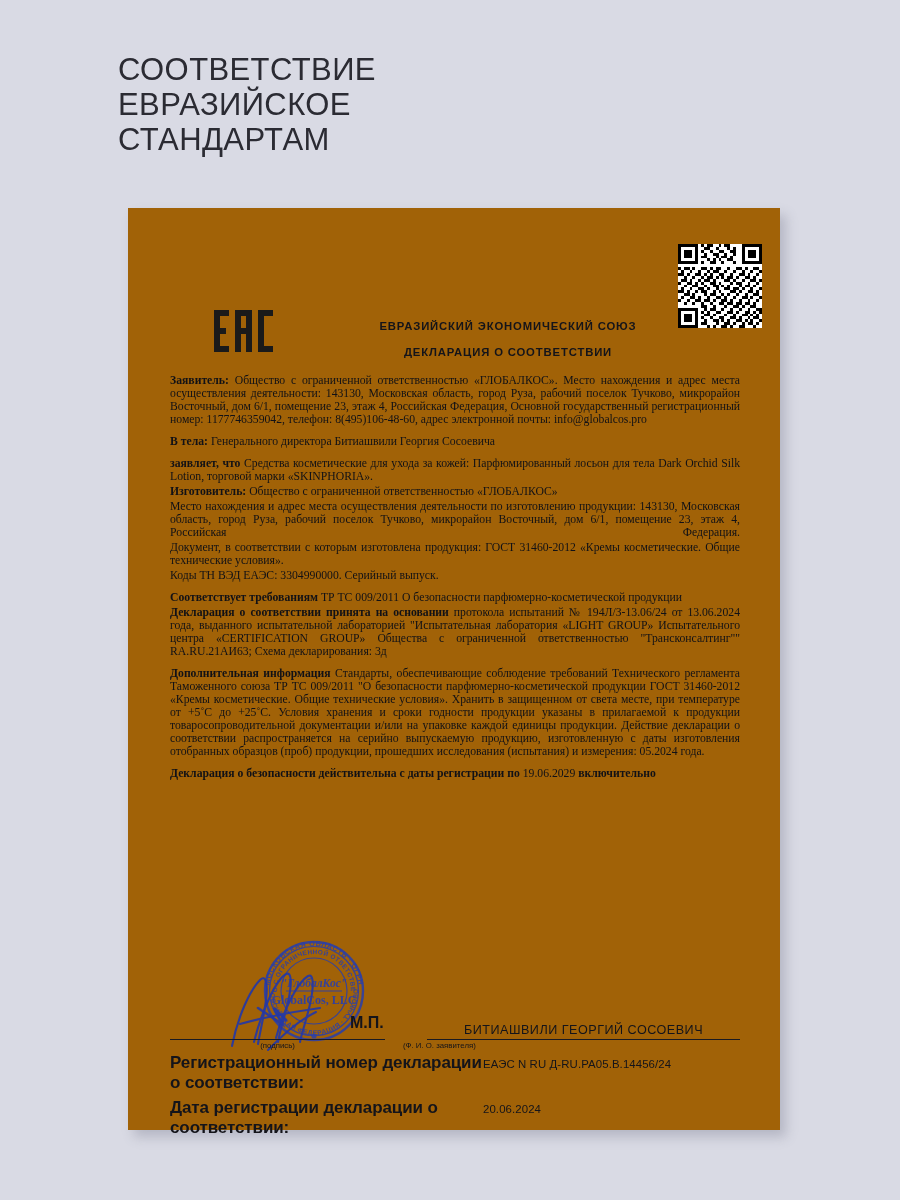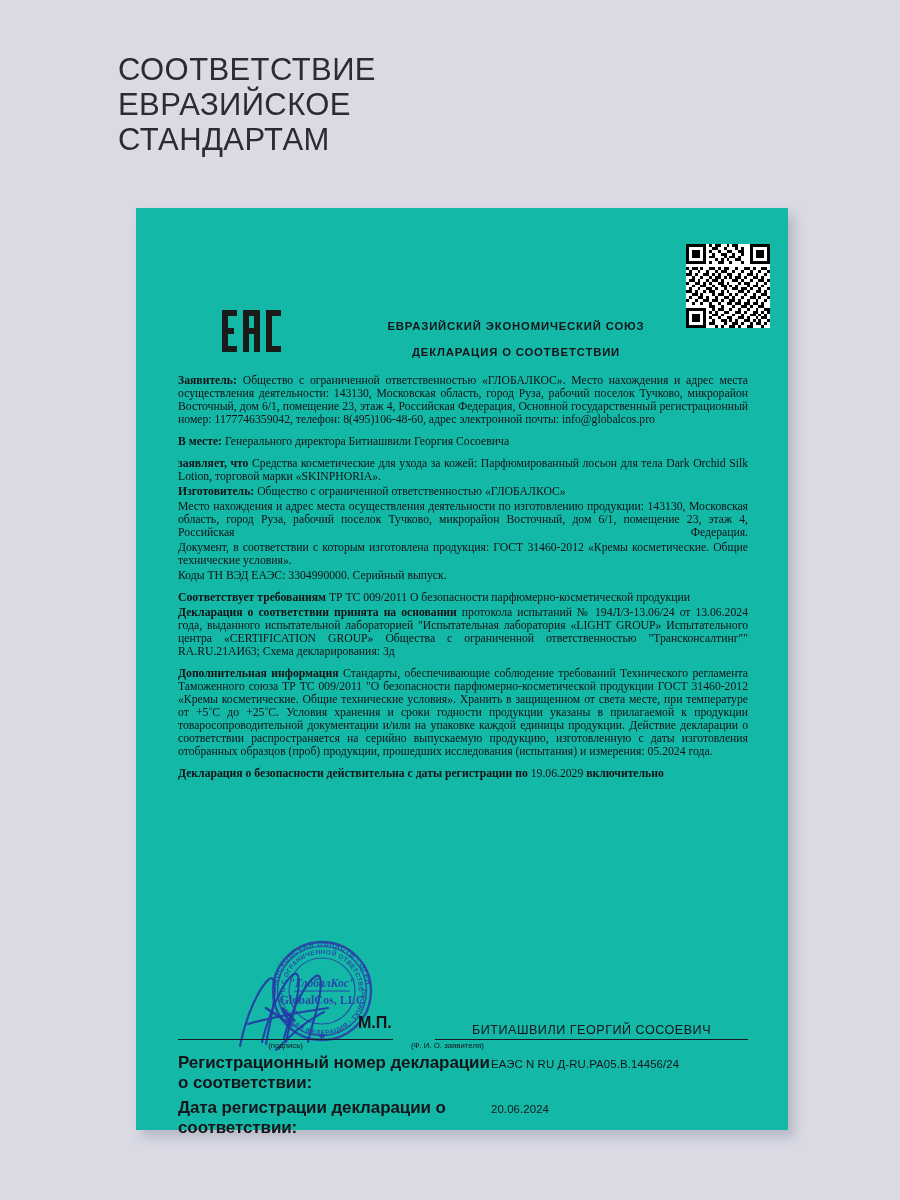--- a/index.html
+++ b/index.html
@@ -26,25 +26,25 @@
     font-weight: 400;
     letter-spacing: 0.4px;
     color: #2b2b33;
     line-height: 35px;
     white-space: nowrap;
   }
 
   
   .sheet {
     position: absolute;
-    left: 136px;
+    left: 128px;
     top: 208px;
     width: 652px;
     height: 922px;
-    background: #14b8a6;
+    background: #a16207;
     box-shadow: 6px 7px 11px rgba(90, 92, 115, 0.28);
   }
 
   
   .qr-wrap {
     position: absolute;
     right: 18px;
     top: 36px;
     width: 84px;
     height: 84px;
@@ -476,21 +476,21 @@
 
   <div class="doc-titles">
     <div class="doc-title-main">ЕВРАЗИЙСКИЙ ЭКОНОМИЧЕСКИЙ СОЮЗ</div>
     <div class="doc-title-sub">ДЕКЛАРАЦИЯ О СООТВЕТСТВИИ</div>
   </div>
 
   <div class="body-area">
 
     <p class="para"><b class="lbl">Заявитель:</b><span> Общество с ограниченной ответственностью «ГЛОБАЛКОС». Место нахождения и адрес места осуществления деятельности: 143130, Московская область, город Руза, рабочий поселок Тучково, микрорайон Восточный, дом 6/1, помещение 23, этаж 4, Российская Федерация, Основной государственный регистрационный номер: 1177746359042, телефон: 8(495)106-48-60, адрес электронной почты: info@globalcos.pro</span></p>
 
-    <p class="para gap no-just"><b class="lbl">В месте:</b><span> Генерального директора Битиашвили Георгия Сосоевича</span></p>
+    <p class="para gap no-just"><b class="lbl">В тела:</b><span> Генерального директора Битиашвили Георгия Сосоевича</span></p>
 
     <p class="para gap"><b class="lbl">заявляет, что</b><span>  Средства косметические для ухода за кожей: Парфюмированный лосьон для тела Dark Orchid Silk Lotion, торговой марки «SKINPHORIA».</span></p>
 
     <p class="para no-just"><b class="lbl">Изготовитель:</b><span> Общество с ограниченной ответственностью «ГЛОБАЛКОС»</span></p>
 
     <p class="para just-full">Место нахождения и адрес места осуществления деятельности по изготовлению продукции: 143130, Московская область, город Руза, рабочий поселок Тучково, микрорайон Восточный, дом 6/1, помещение 23, этаж 4, Российская Федерация.</p>
 
     <p class="para">Документ, в соответствии с которым изготовлена продукция: ГОСТ 31460-2012 «Кремы косметические. Общие технические условия».</p>
 
     <p class="para no-just">Коды ТН ВЭД ЕАЭС: 3304990000. Серийный выпуск.</p>

